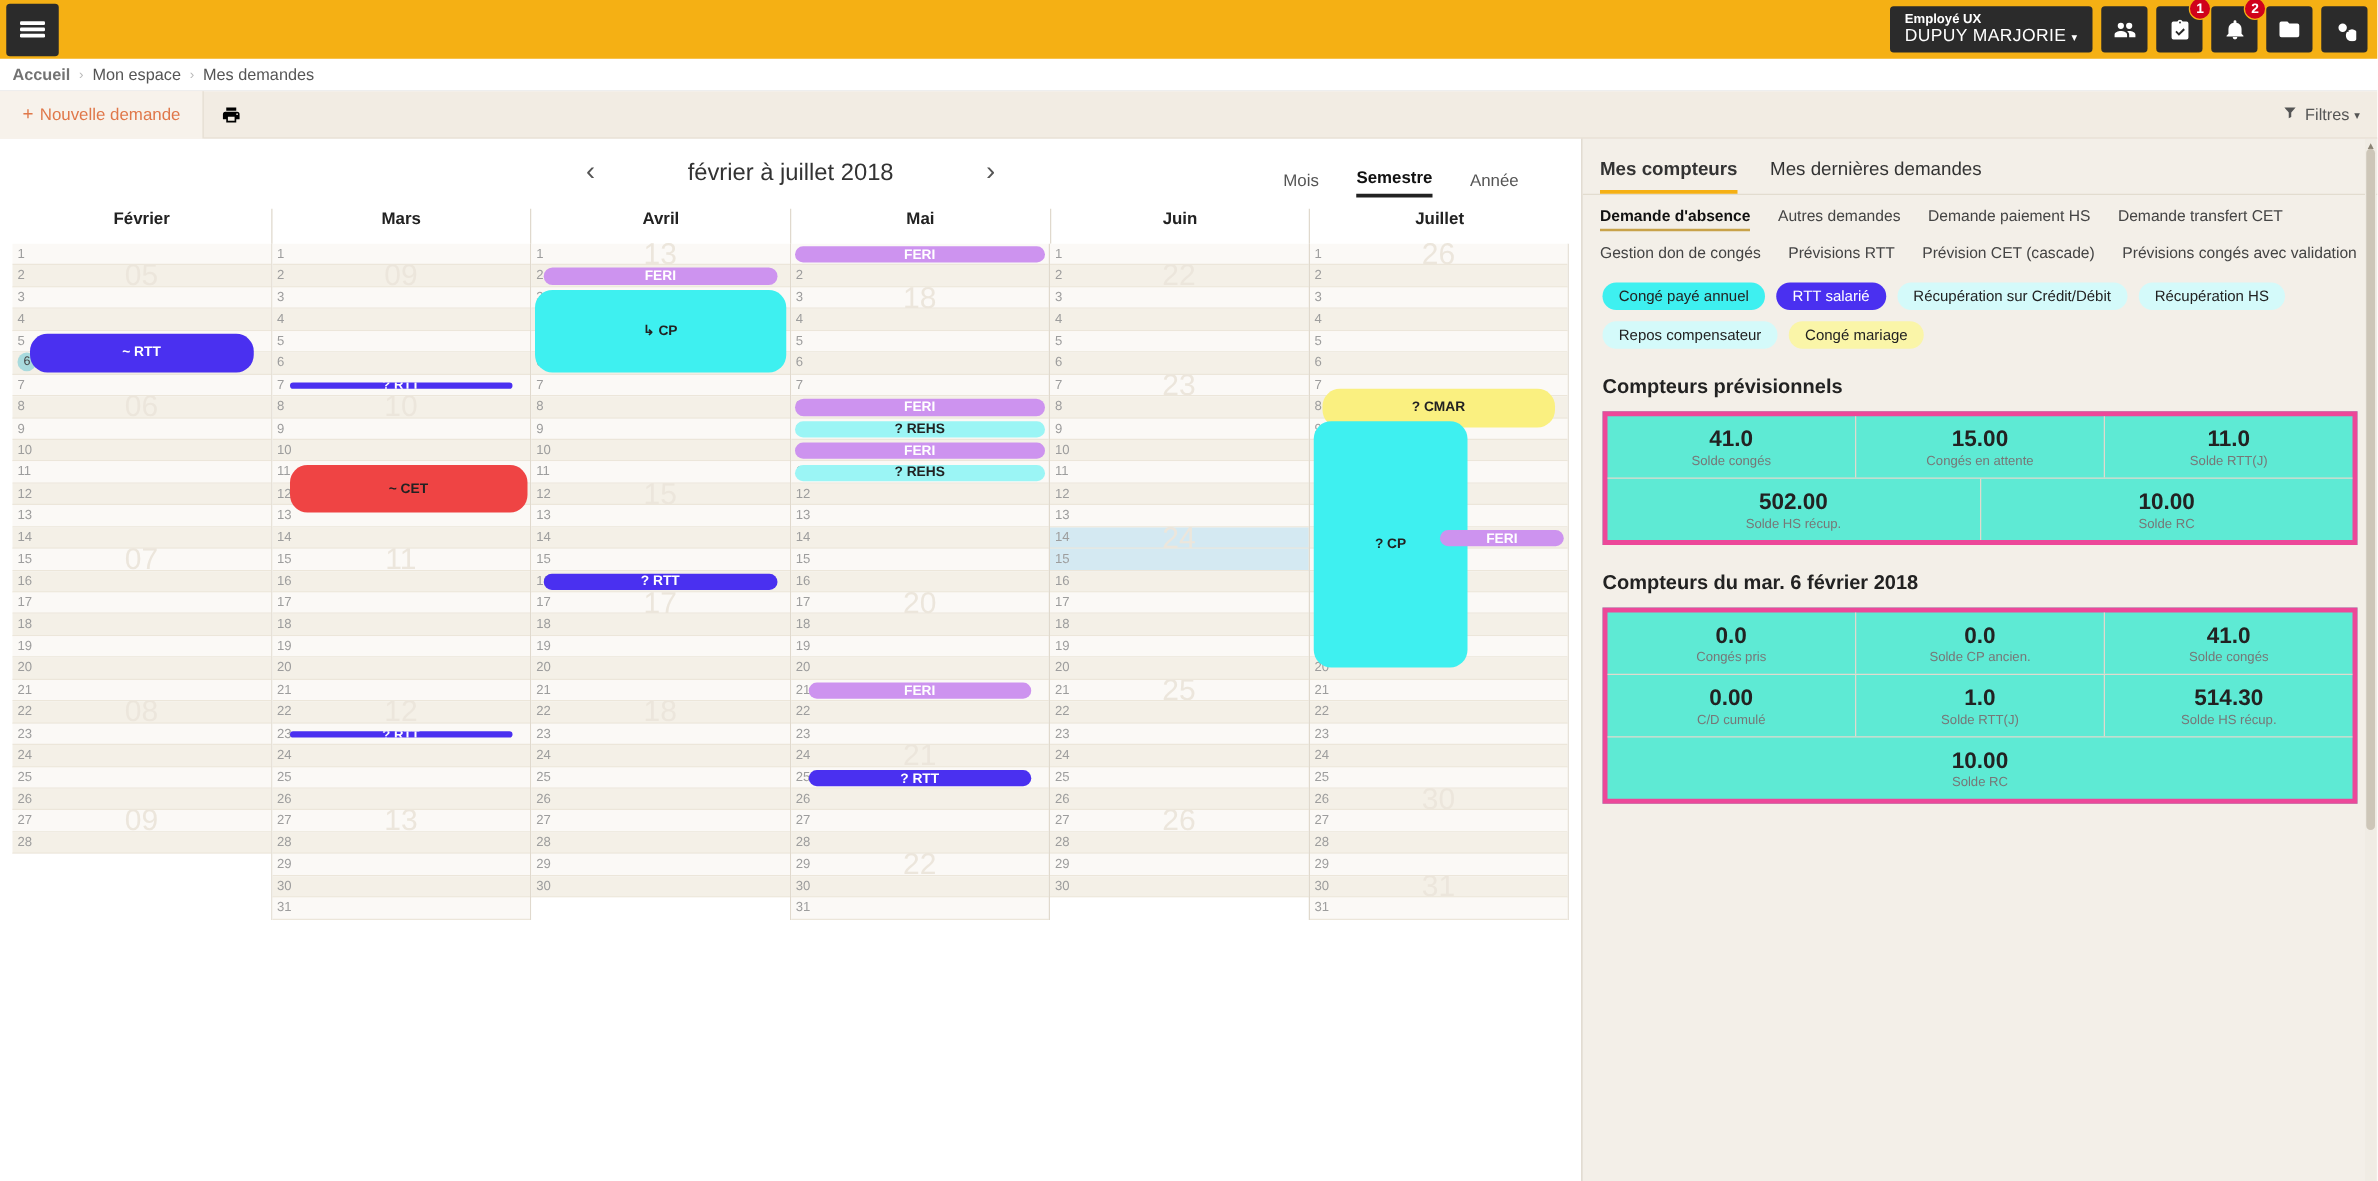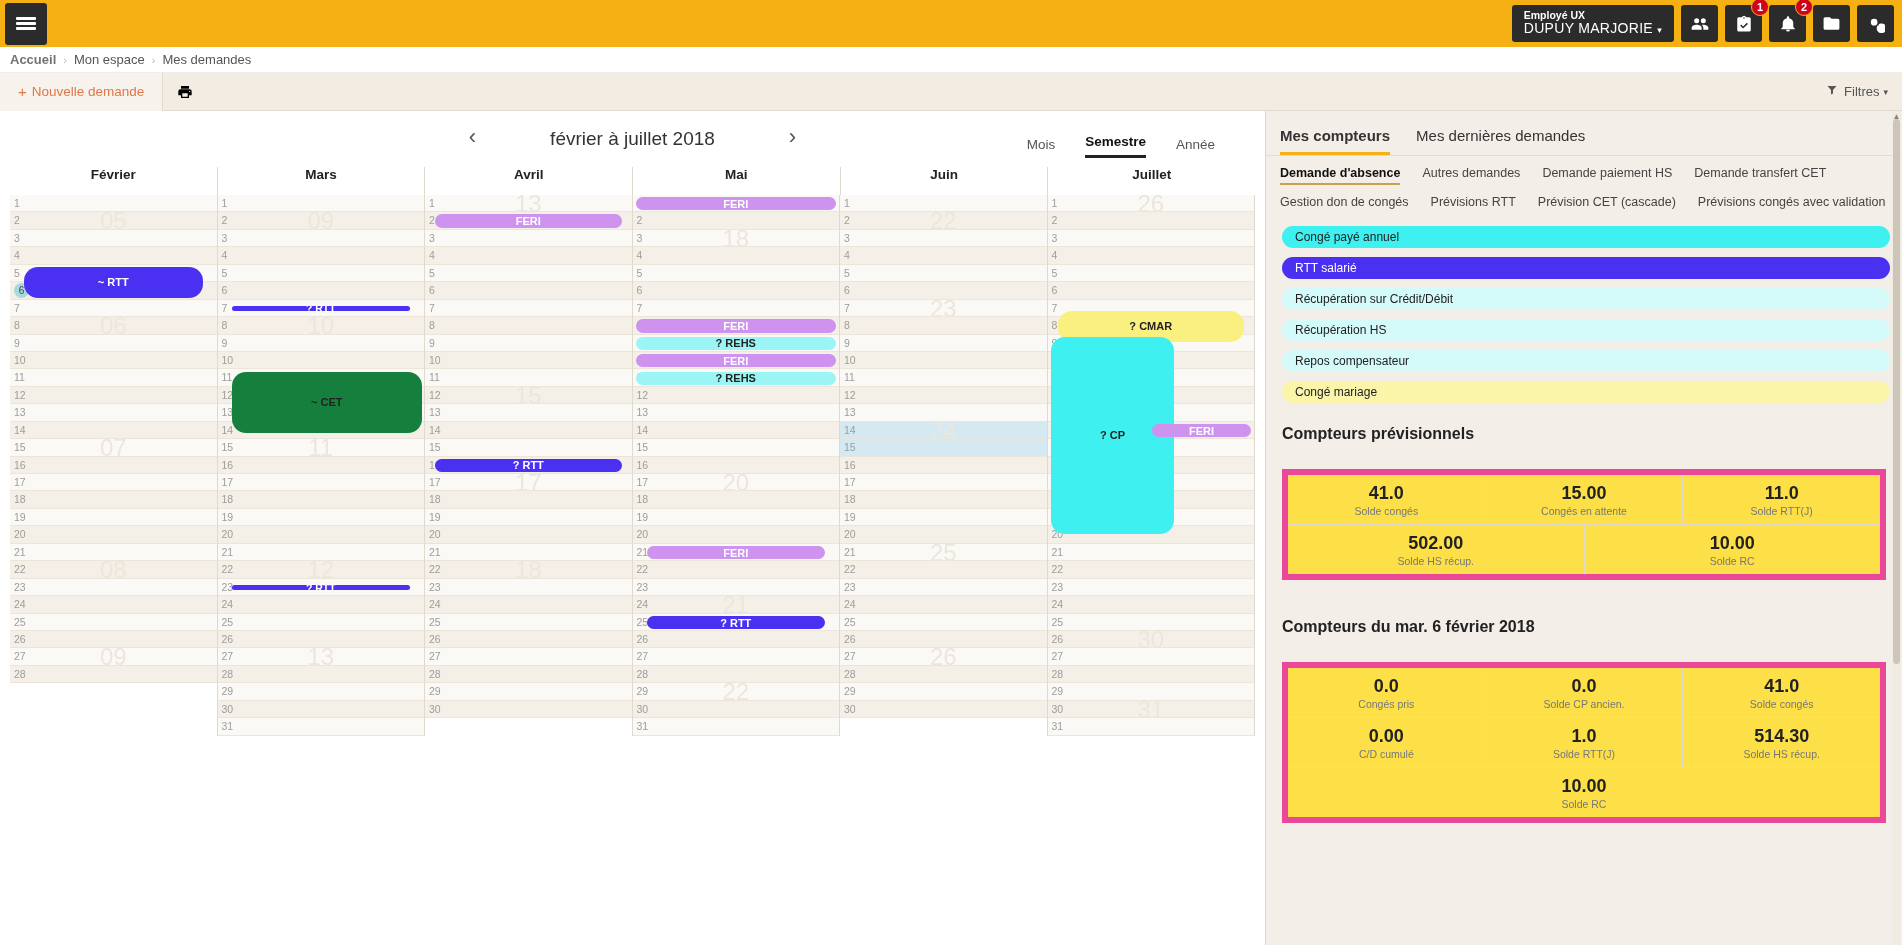--- a/index.html
+++ b/index.html
@@ -150,28 +150,28 @@
   }
   #rp-tabs{
     display:flex;gap:26px;padding:16px 14px 0 14px;border-bottom:1px solid #e2dccf;
     background:#f3efe8;
   }
   .rtab{font-size:15px;color:#333;cursor:pointer;padding-bottom:8px;}
   .rtab.active{font-weight:bold;border-bottom:3px solid #f5b014;}
   #rp-sub1,#rp-sub2{display:flex;flex-wrap:wrap;gap:0 22px;padding:10px 14px 0 14px;}
   .stab{font-size:12.5px;color:#444;cursor:pointer;padding-bottom:3px;}
   .stab.active{font-weight:bold;color:#111;border-bottom:2px solid #c8a24a;}
-  #pills{display:flex;flex-wrap:wrap;gap:9px;padding:14px 12px 0 16px;flex-direction:column;}
+  #pills{display:flex;flex-wrap:wrap;gap:9px;padding:14px 12px 0 16px;}
   .pill{
     border-radius:13px;padding:4px 13px;font-size:12px;cursor:pointer;white-space:nowrap;
   }
   .sec-title{
     font-size:16px;font-weight:bold;color:#222;padding:22px 0 10px 16px;
   }
-  .ctable{margin:16px 16px;border:6px solid #ec4899;background:#fde047;}
+  .ctable{margin:0 16px;border:4px solid #ec4899;background:#5eead4;}
   .crow{display:flex;border-bottom:1px solid #e0dacd;}
   .crow:last-child{border-bottom:0;}
   .cell{
     flex:1 1 0;border-left:1px solid #e0dacd;padding:8px 4px 7px 4px;text-align:center;
   }
   .cell:first-child{border-left:0;}
   .cell .cv{font-size:18px;font-weight:bold;color:#222;line-height:21px;}
   .cell .cl{font-size:10.5px;color:#777;margin-top:1px;}
   #rp-scroll{
     position:absolute;right:1px;top:0;width:9px;height:843px;background:#f0ece4;
@@ -350,21 +350,21 @@
             <div class="drow plain"><span class="dnum">23</span></div>
             <div class="drow alt"><span class="dnum">24</span></div>
             <div class="drow plain"><span class="dnum">25</span></div>
             <div class="drow alt"><span class="dnum">26</span></div>
             <div class="drow plain"><span class="dnum">27</span><span class="wknum">13</span></div>
             <div class="drow alt"><span class="dnum">28</span></div>
             <div class="drow plain"><span class="dnum">29</span></div>
             <div class="drow alt"><span class="dnum">30</span></div>
             <div class="drow plain"><span class="dnum">31</span></div>
             <div class="ev thin" style="top: 110.7px; height: 5.45px; left: 14px; right: 14px; background: rgb(74, 48, 240); color: rgb(255, 255, 255);">? RTT</div>
-            <div class="ev" style="top: 176.5px; height: 61px; left: 14px; right: 2px; background: #15803d; color: rgb(34, 34, 34);">~ CET</div>
+            <div class="ev" style="top: 176.5px; height: 38px; left: 14px; right: 2px; background: #ef4444; color: rgb(34, 34, 34);">~ CET</div>
             <div class="ev thin" style="top: 389.9px; height: 5.45px; left: 14px; right: 14px; background: rgb(74, 48, 240); color: rgb(255, 255, 255);">? RTT</div>
           </div>
           <div class="mcol">
             <div class="drow plain"><span class="dnum">1</span><span class="wknum">13</span></div>
             <div class="drow alt"><span class="dnum">2</span></div>
             <div class="drow plain"><span class="dnum">3</span></div>
             <div class="drow alt"><span class="dnum">4</span></div>
             <div class="drow plain"><span class="dnum">5</span></div>
             <div class="drow alt"><span class="dnum">6</span></div>
             <div class="drow plain"><span class="dnum">7</span></div>
@@ -386,20 +386,21 @@
             <div class="drow plain"><span class="dnum">23</span></div>
             <div class="drow alt"><span class="dnum">24</span></div>
             <div class="drow plain"><span class="dnum">25</span></div>
             <div class="drow alt"><span class="dnum">26</span></div>
             <div class="drow plain"><span class="dnum">27</span></div>
             <div class="drow alt"><span class="dnum">28</span></div>
             <div class="drow plain"><span class="dnum">29</span></div>
             <div class="drow alt"><span class="dnum">30</span></div>
             <div class="drow empty"></div>
             <div class="ev" style="top: 19.45px; height: 13.45px; left: 10px; right: 10px; background: rgb(205, 147, 239); color: rgb(255, 255, 255);">FERI</div>
+            <div class="ev" style="top: 36.9px; height: 65.8px; left: 3px; right: 3px; background: rgb(62, 240, 240); color: rgb(34, 34, 34);">↳ CP</div>
             <div class="ev" style="top: 263.75px; height: 13.45px; left: 10px; right: 10px; background: rgb(74, 48, 240); color: rgb(255, 255, 255);">? RTT</div>
           </div>
           <div class="mcol">
             <div class="drow plain"><span class="dnum">1</span></div>
             <div class="drow alt"><span class="dnum">2</span></div>
             <div class="drow plain"><span class="dnum">3</span><span class="wknum">18</span></div>
             <div class="drow alt"><span class="dnum">4</span></div>
             <div class="drow plain"><span class="dnum">5</span></div>
             <div class="drow alt"><span class="dnum">6</span></div>
             <div class="drow plain"><span class="dnum">7</span></div>

